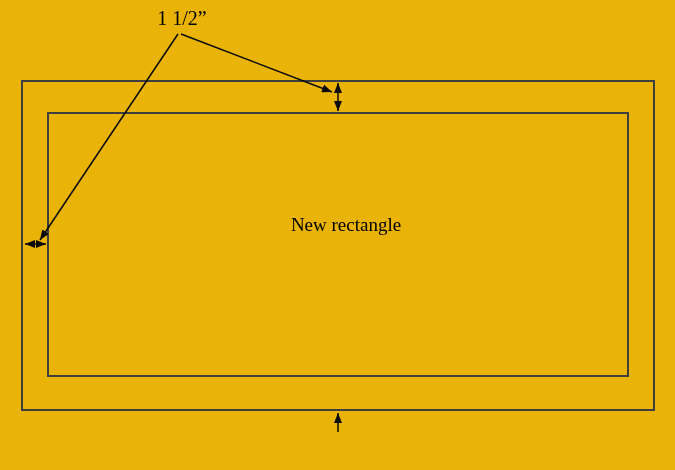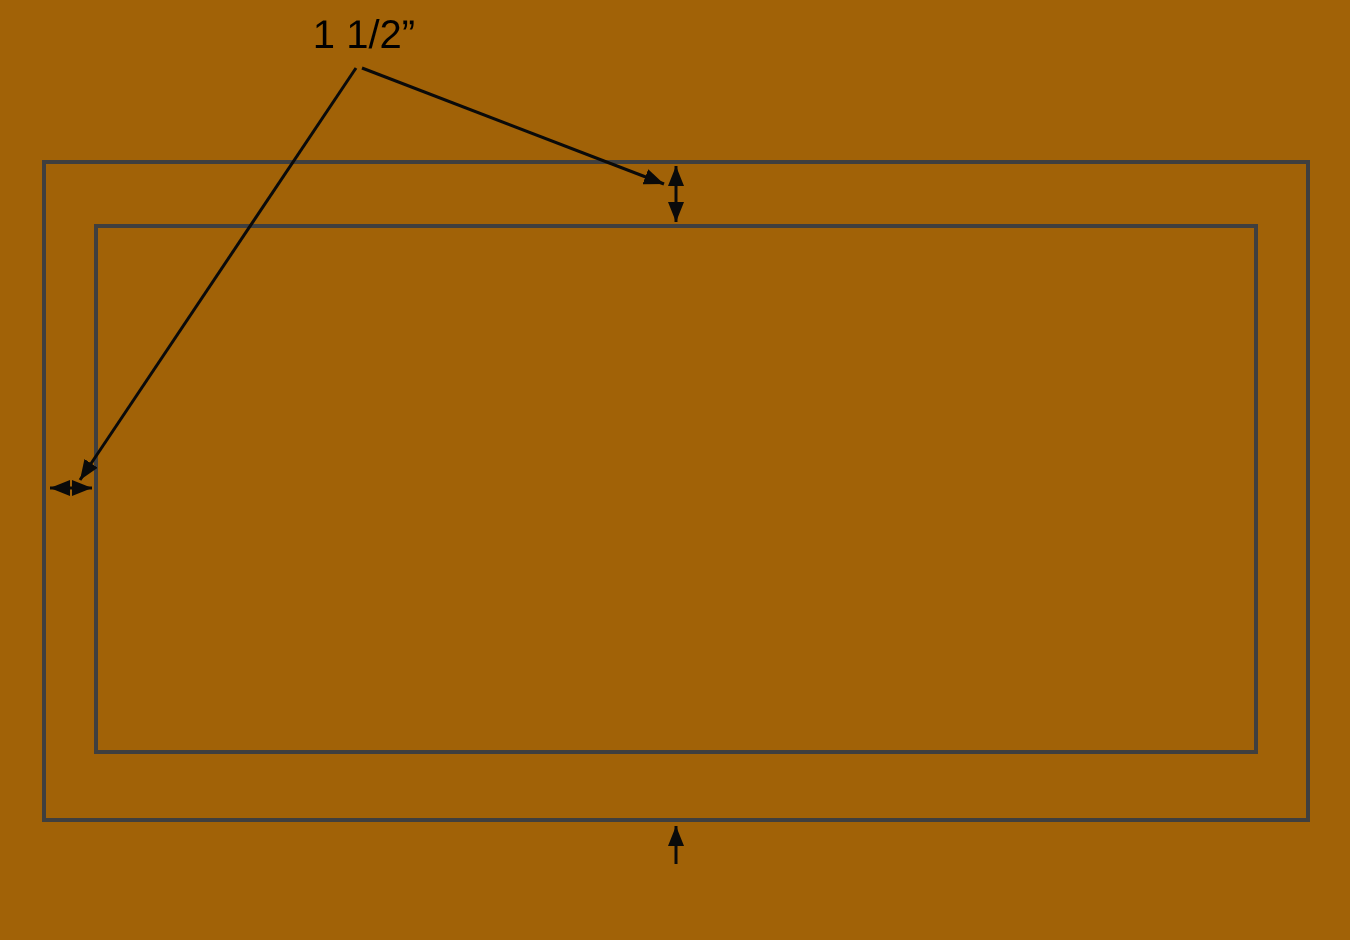--- a/index.html
+++ b/index.html
@@ -5,22 +5,23 @@
   html, body {
     margin: 0;
     padding: 0;
     background: #ffffff;
     font-family: "Liberation Sans", sans-serif;
   }
   .diagram-wrap {
     position: relative;
     width: 675px;
     height: 470px;
-    background: #a16207;
+    background: #eab308;
     overflow: hidden;
+    font-family: Liberation Serif, serif;
   }
   .diagram-svg {
     position: absolute;
     left: 0;
     top: 0;
     width: 675px;
     height: 470px;
   }
   .label {
     position: absolute;
@@ -67,15 +68,16 @@
 
     <line x1="338" y1="83" x2="338" y2="111" stroke-width="1.5" marker-start="url(#arrowhead)" marker-end="url(#arrowhead)" stroke="#0a0a0a"></line>
 
     <line x1="25" y1="244" x2="46" y2="244" stroke-width="1.5" marker-start="url(#arrowhead)" marker-end="url(#arrowhead)" stroke="#0a0a0a"></line>
 
     <line x1="338" y1="432" x2="338" y2="413" stroke-width="1.5" marker-end="url(#arrowhead)" stroke="#0a0a0a"></line>
   </svg>
 
   <div class="label label-dimension">1 1/2”</div>
 
+  <div class="label label-inner">New rectangle</div>
 
 
 </div>
 
 </body></html>

